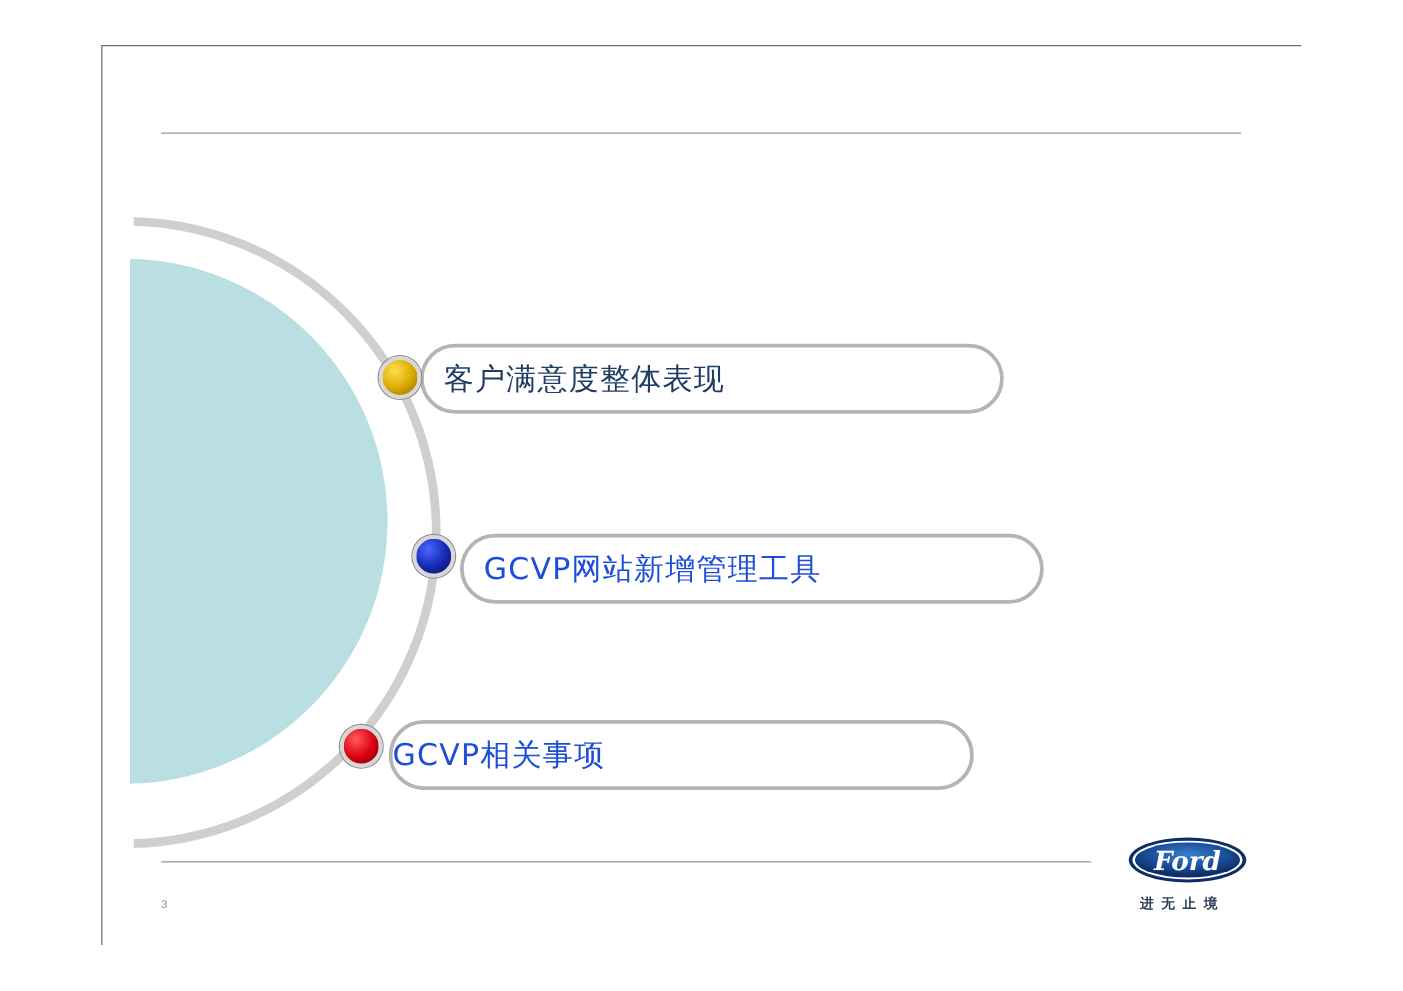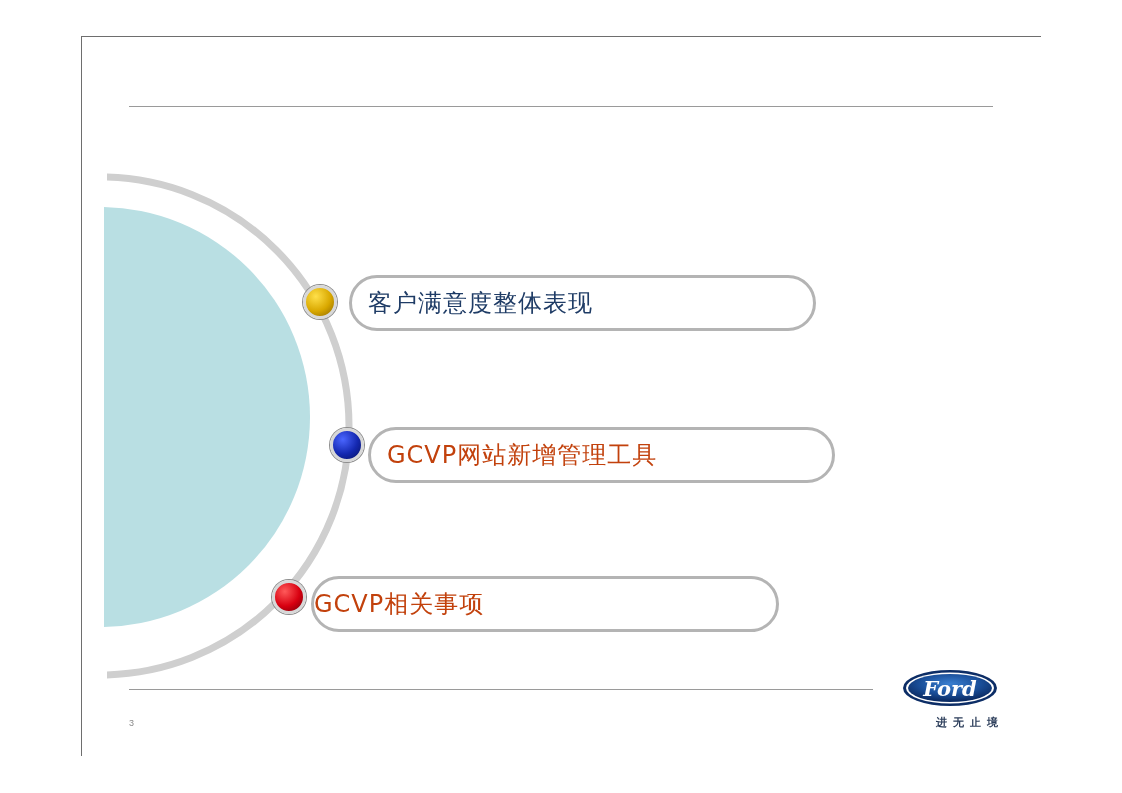--- a/index.html
+++ b/index.html
@@ -8,26 +8,26 @@
     .frame-left { position: absolute; left: 81px; top: 36px; width: 1px; height: 720px; background: #6e6e6e; }
     .rule-head { position: absolute; left: 129px; top: 106px; width: 864px; height: 1px; background: #9a9a9a; }
     .rule-foot { position: absolute; left: 129px; top: 689px; width: 744px; height: 1px; background: #9a9a9a; }
     .art { position: absolute; left: 0; top: 0; width: 1122px; height: 793px; }
     .pill {
       position: absolute; height: 50px; border: 3px solid #b4b4b4; border-radius: 28px;
       background: #ffffff; box-sizing: content-box; display: flex; align-items: center;
     }
     .pill-text { font-family: "DejaVu Sans", sans-serif; font-size: 24px; white-space: nowrap; letter-spacing: 1px; }
     .pill-text.active { color: #1f3c66; }
-    .pill-text.muted { color: #c2410c; font-family: "DejaVu Sans", sans-serif; }
+    .pill-text.muted { color: #1d4ed8; font-family: "DejaVu Sans", sans-serif; }
     .ball { position: absolute; width: 28px; height: 28px; border-radius: 50%;
       border: 3px solid #d8d8d8; box-shadow: 0 0 0 1px #8c8c8c; }
     .page-num { position: absolute; left: 129px; top: 718px; font-size: 9px; color: #8a8a8a; font-family: "Liberation Sans", sans-serif; }
     .logo { position: absolute; left: 902px; top: 669px; width: 96px; height: 38px; }
-    .slogan { position: absolute; left: 912px; top: 715px; font-size: 11px; color: #2b3d5a; font-weight: bold; letter-spacing: 6px; white-space: nowrap; margin-left: 24px; }
+    .slogan { position: absolute; left: 912px; top: 715px; font-size: 11px; color: #2b3d5a; font-weight: bold; letter-spacing: 6px; white-space: nowrap; }
   </style>
 </head>
 <body>
 
 <div>
   <div class="frame-top"></div>
   <div class="frame-left"></div>
   <div class="rule-head"></div>
   <div class="rule-foot"></div>
 
@@ -37,21 +37,21 @@
           <rect x="104" y="0" width="1018" height="793"></rect>
         </clipPath>
       <clipPath id="clipArc">
           <rect x="107" y="0" width="1015" height="793"></rect>
         </clipPath>
     </defs>
     <circle cx="100" cy="417" r="210" fill="#b9dfe3" clip-path="url(#clipL)"></circle>
     <circle cx="100" cy="426" r="249" fill="none" stroke="#cfcfcf" stroke-width="7" clip-path="url(#clipArc)"></circle>
   </svg>
 
-  <div class="pill" style="left:349px; top:275px; width:461px;text-align:center;">
+  <div class="pill" style="left:336px; top:275px; width:461px;text-align:center;">
     <span class="pill-text active" style="margin-left:16px;">客户满意度整体表现</span>
   </div>
   <div class="ball" style="left:303px; top:285px; background: radial-gradient(circle at 35% 30%, #ffe04a, #d9a800 55%, #8a6500);"></div>
 
   <div class="pill" style="left:368px; top:427px; width:461px;">
     <span class="pill-text muted" style="margin-left:16px;">GCVP网站新增管理工具</span>
   </div>
   <div class="ball" style="left:330px; top:428px; background: radial-gradient(circle at 35% 30%, #4a66ff, #1428b0 55%, #061060);"></div>
 
   <div class="pill" style="left:311px; top:576px; width:462px;">

